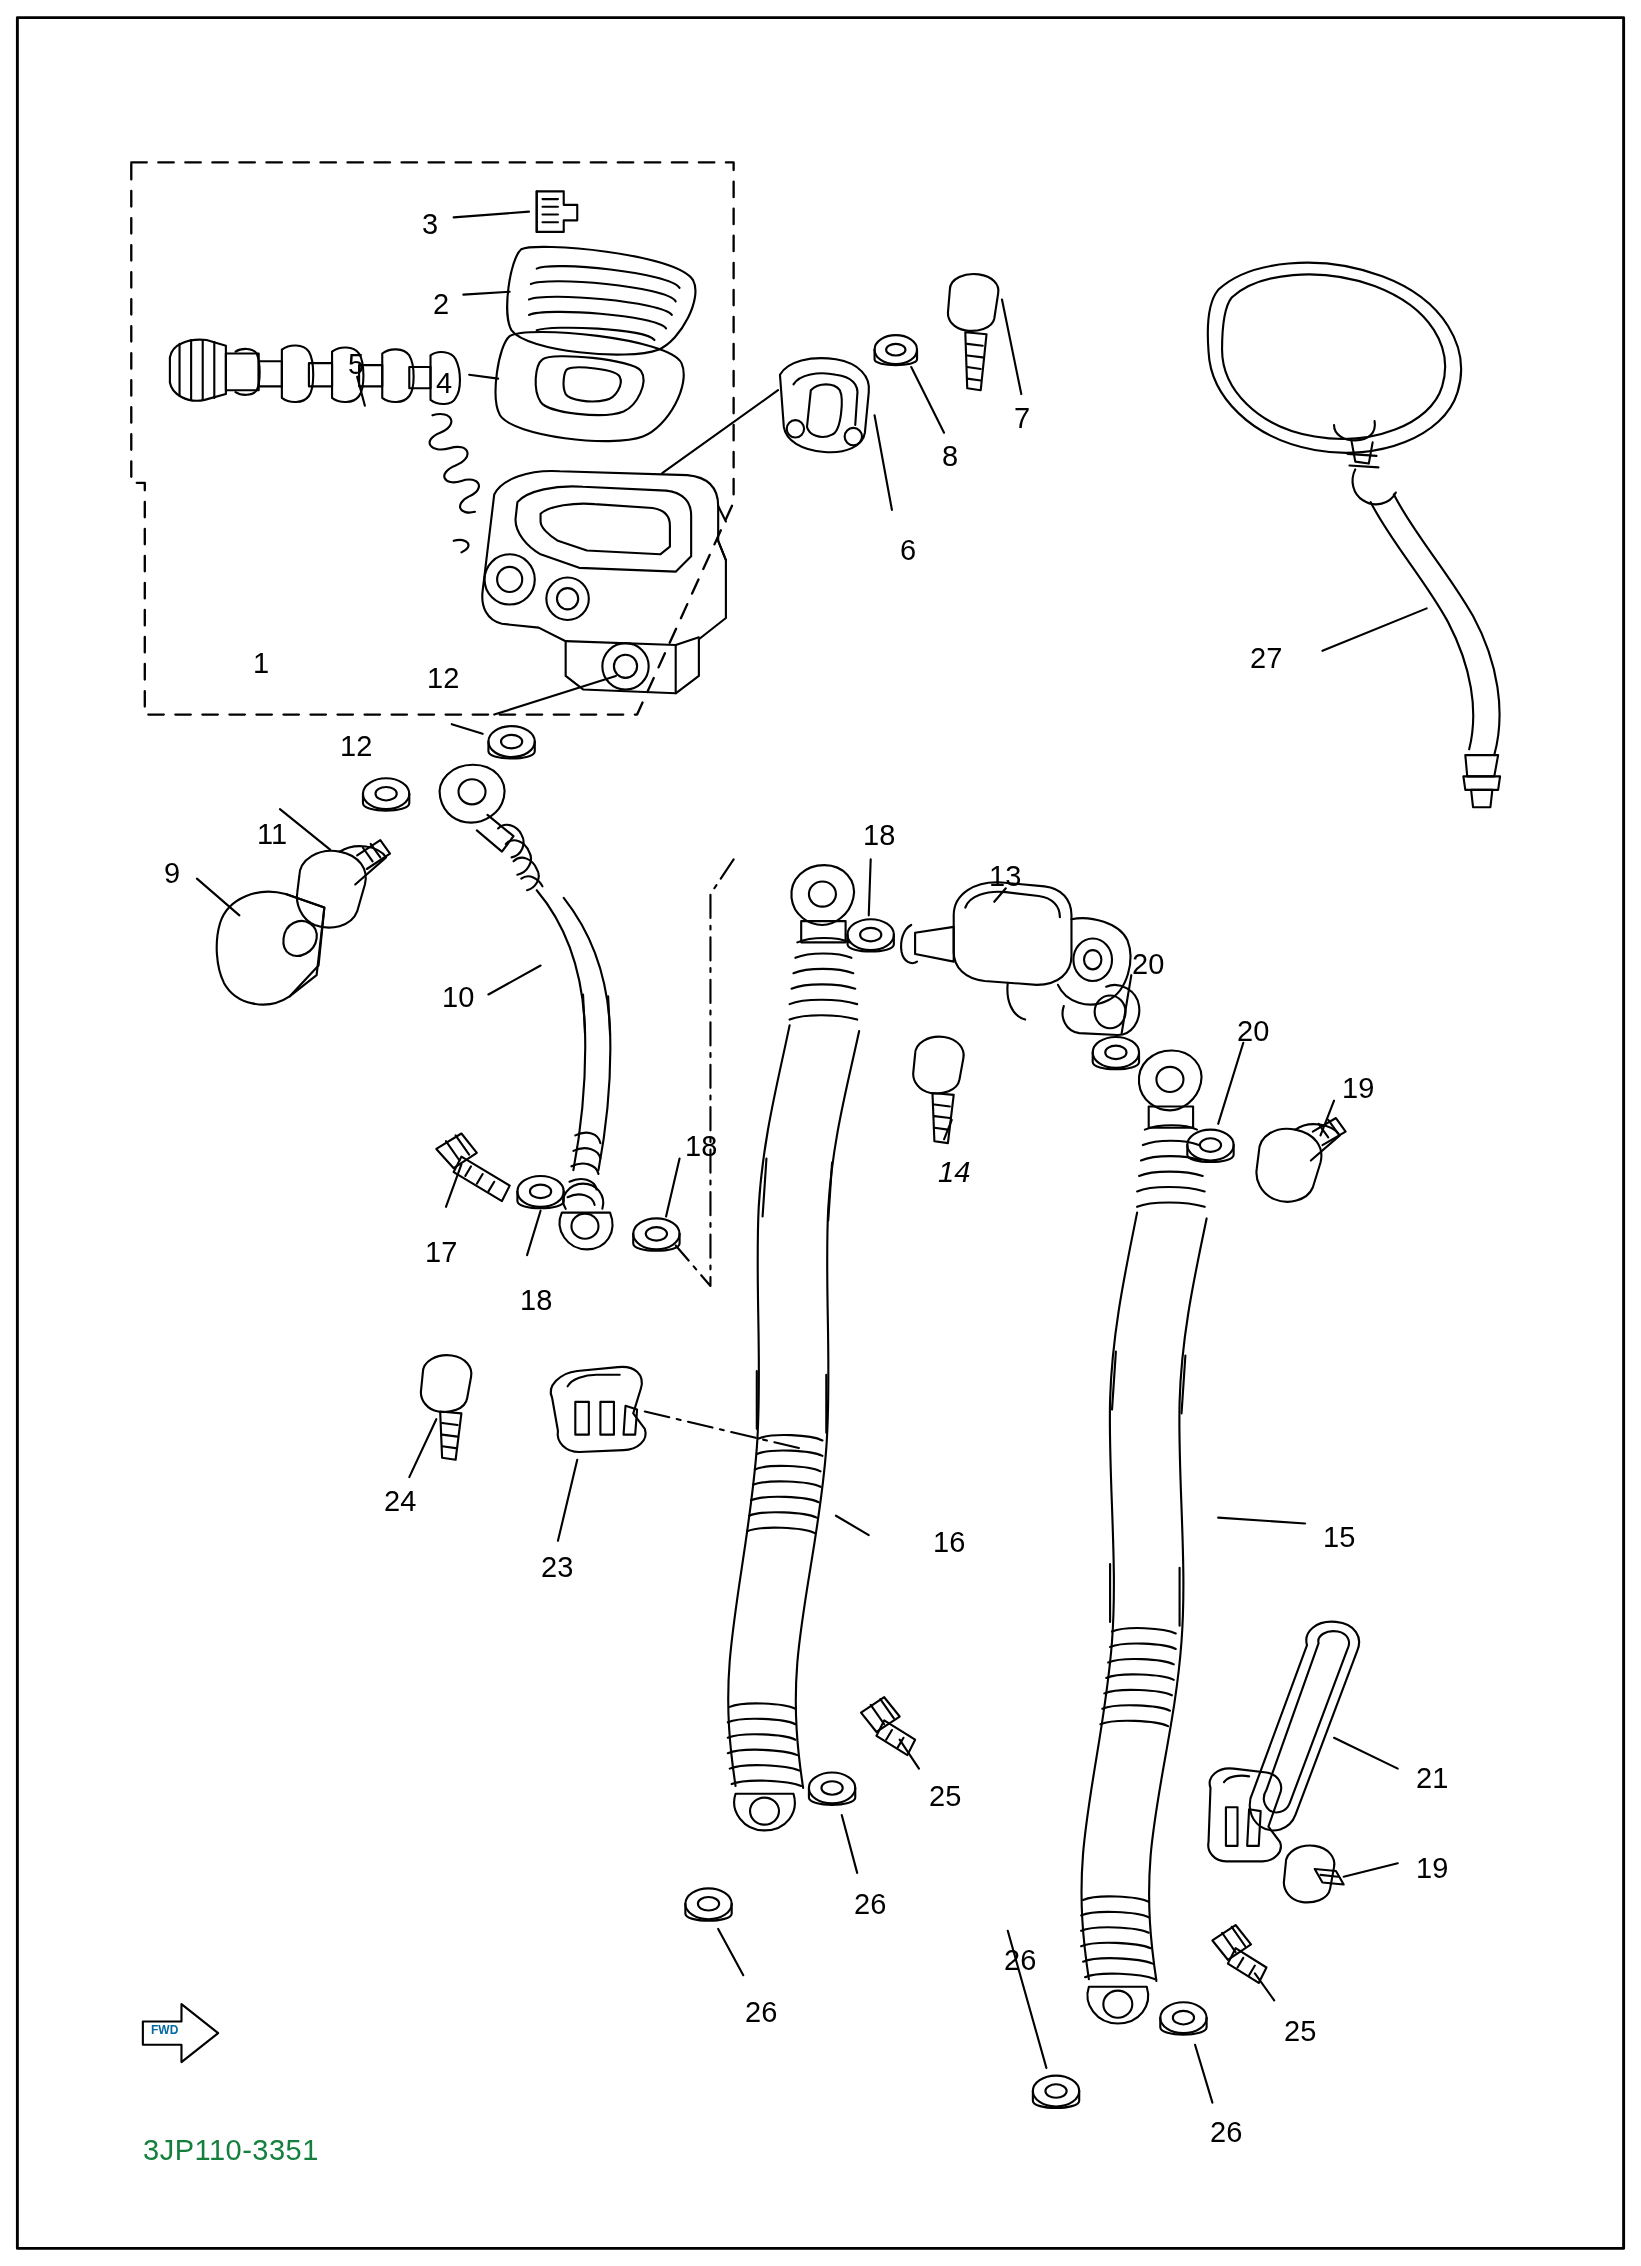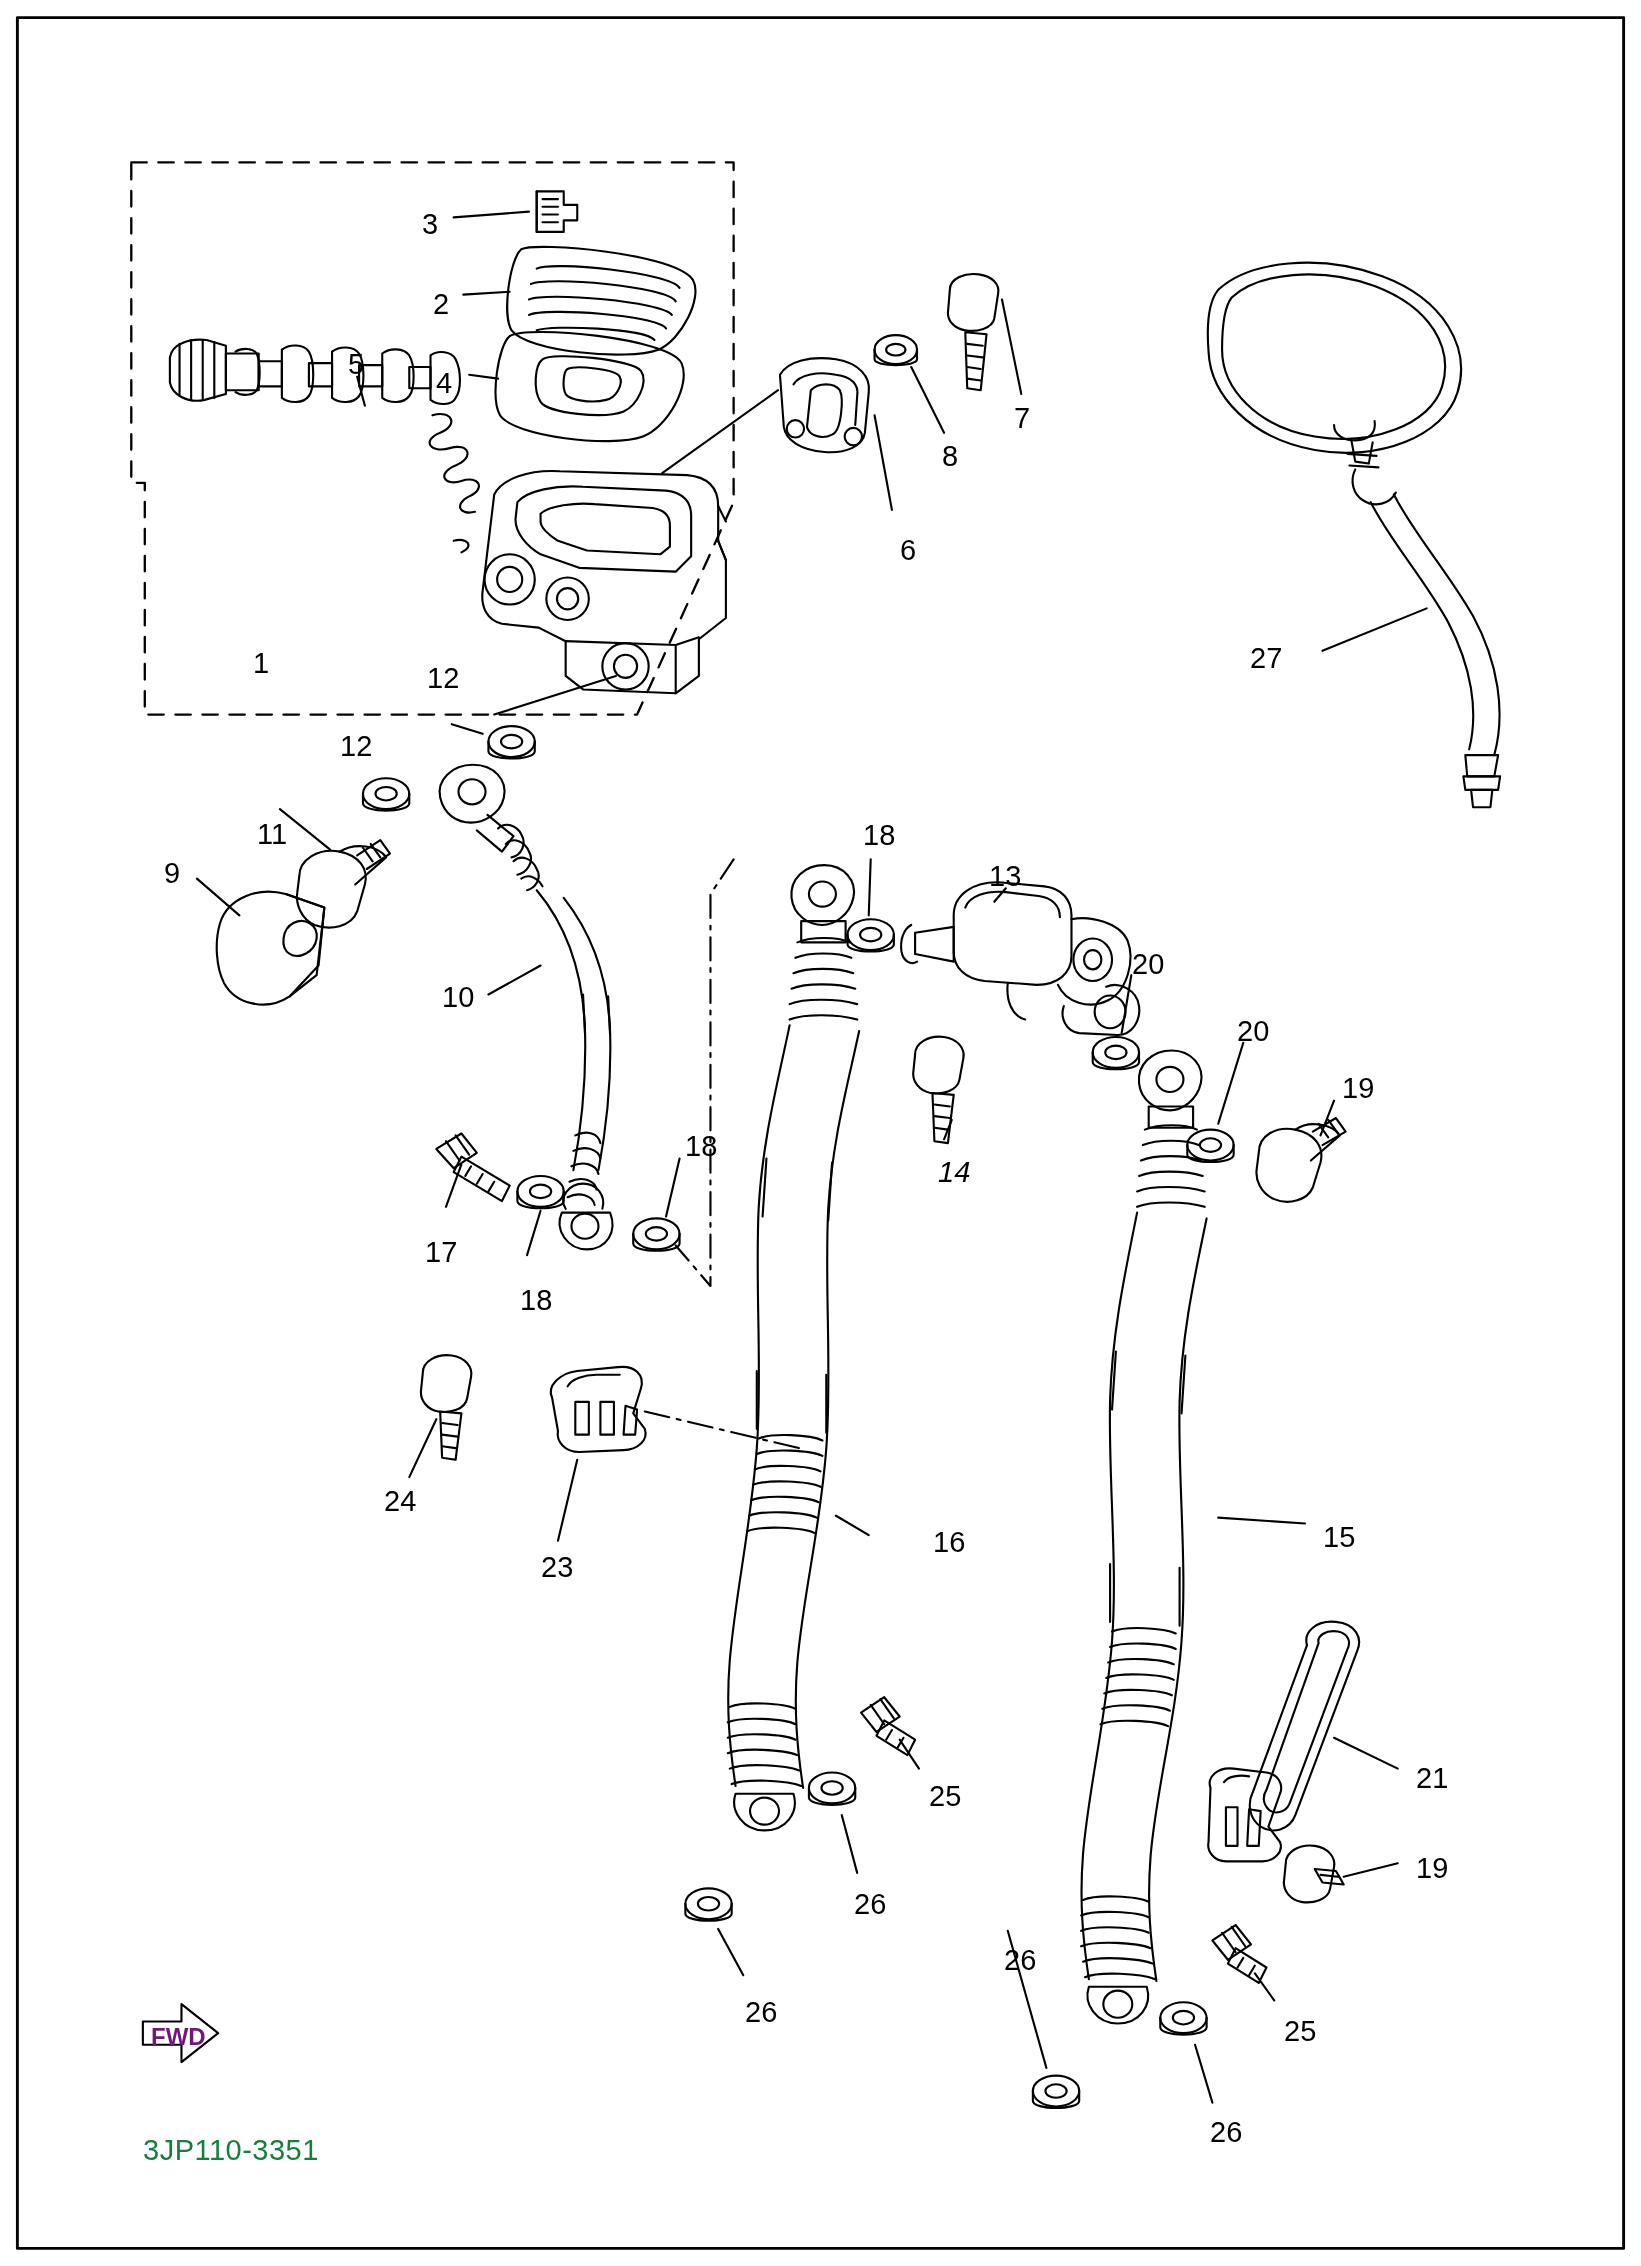--- a/index.html
+++ b/index.html
@@ -36,23 +36,23 @@
     position: absolute;
     font-family: "Liberation Sans", sans-serif;
     font-size: 29px;
     letter-spacing: 0.5px;
     color: #15803d;
     white-space: nowrap;
   }
   .fwd-label {
     position: absolute;
     font-family: "Liberation Sans", sans-serif;
-    font-size: 24px;
+    font-size: 12px;
     font-weight: bold;
-    color: #701a75;
+    color: #0369a1;
     white-space: nowrap;
   }
 </style>
 </head>
 <body>
 
 <div id="page">
 
   <svg id="diagram-svg" viewBox="0 0 1700 2347" xmlns="http://www.w3.org/2000/svg">
     <g fill="none" stroke="#000000" stroke-width="2.2" stroke-linecap="round" stroke-linejoin="round">

